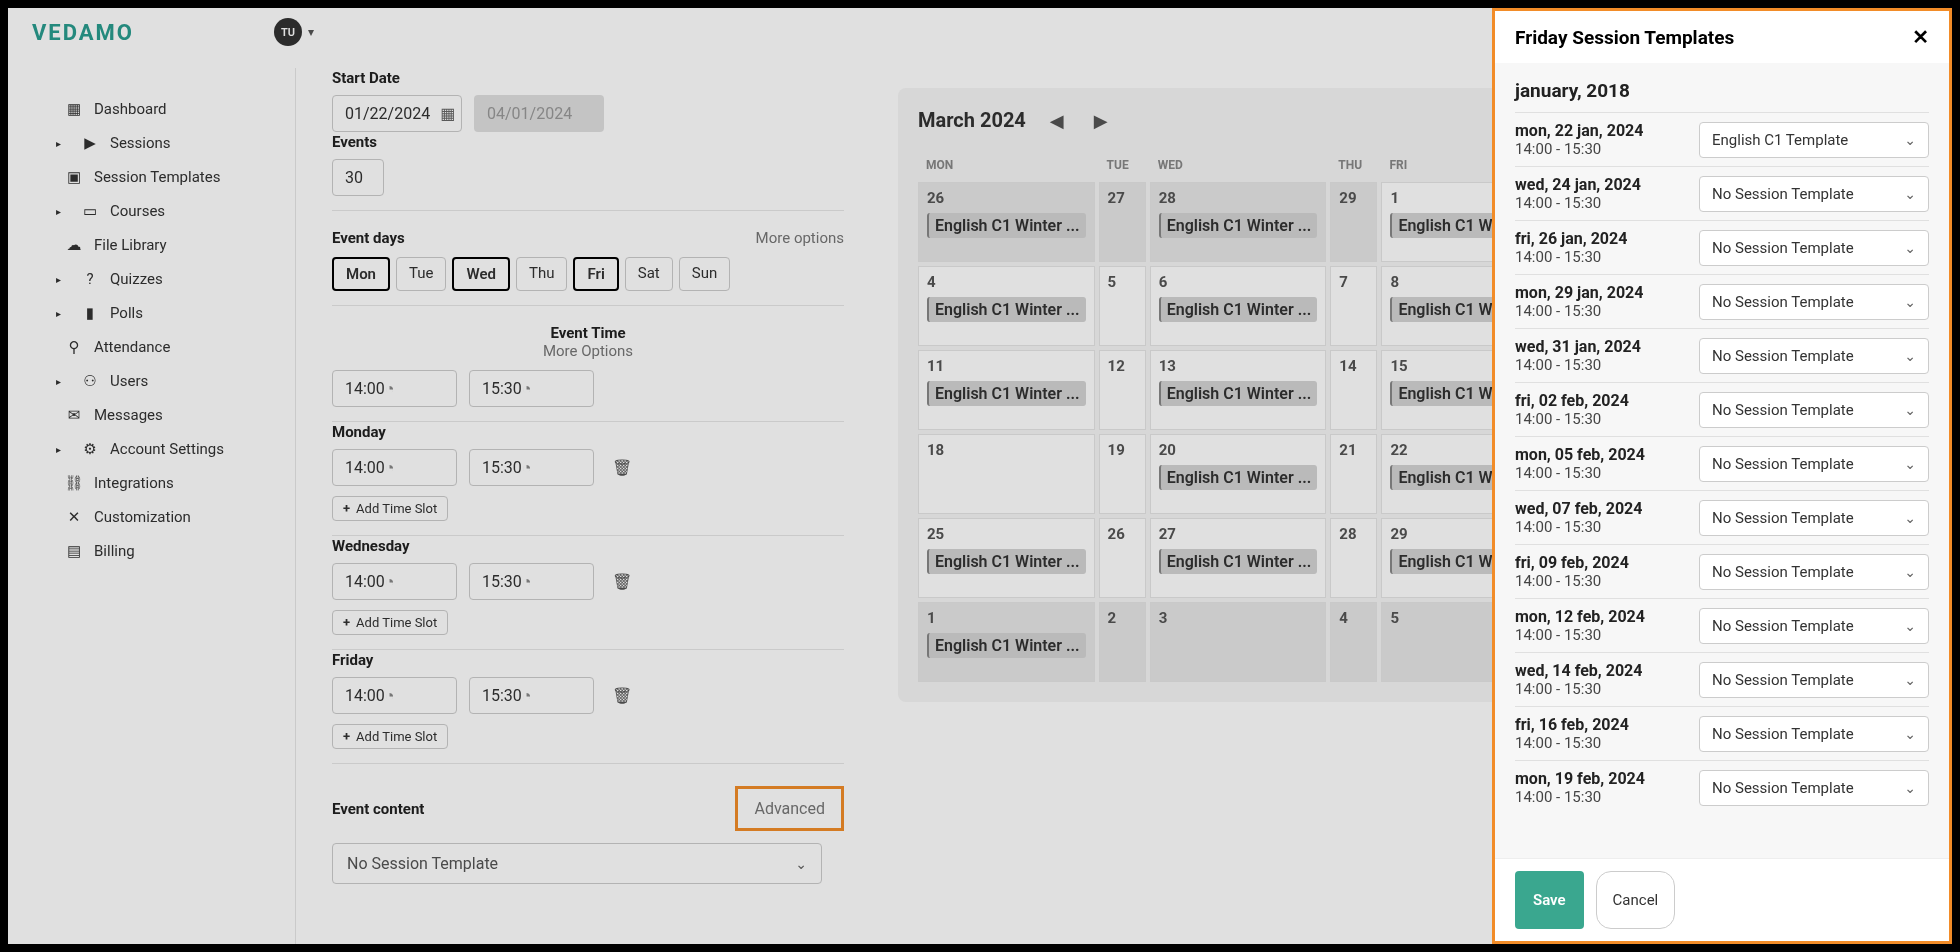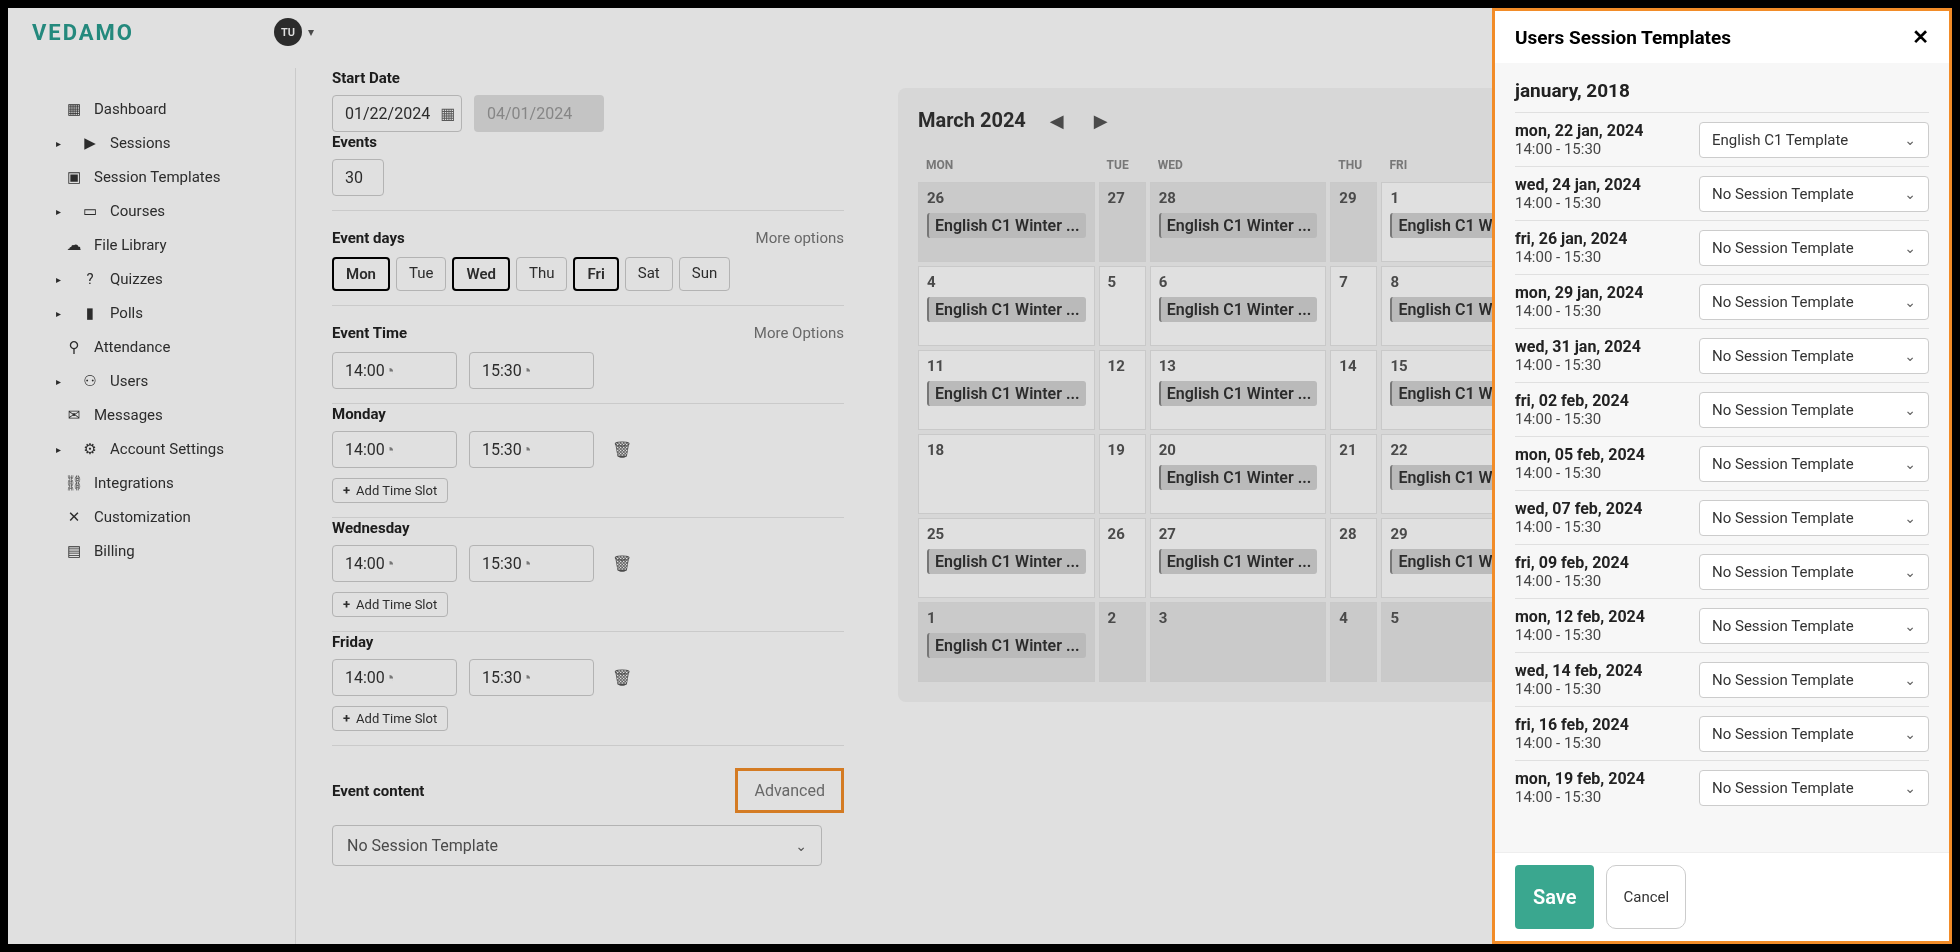--- a/index.html
+++ b/index.html
@@ -61,22 +61,22 @@
 .close-x { font-size: 20px; cursor: pointer; font-weight: 700; }
 .panel-body { flex: 1; overflow-y: auto; padding: 0 20px; background: #f7f7f7;}
 .month-head { font-weight: 700; font-size: 19px; margin: 16px 0 10px; color: #222; }
 .tmpl-row { display: flex; justify-content: space-between; align-items: center; padding: 8px 0; border-top: 1px solid #e0e0e0; }
 .tmpl-row:first-of-type { border-top: none; }
 .tmpl-left { font-size: 16px; }
 .tmpl-date { font-weight: 700; color: #222; }
 .tmpl-time { color: #444; font-size: 15px; }
 .tmpl-select { border: 1px solid #ccc; border-radius: 4px; padding: 8px 12px; width: 230px; font-size: 15px; background: #fff; display: flex; justify-content: space-between; align-items: center; cursor: pointer; color: #333; }
 .panel-foot { padding: 12px 20px; display: flex; gap: 12px; border-top: 1px solid #eee; }
-.btn-save { background: #3aa78f; color: #fff; border: none; border-radius: 4px; padding: 20px 18px; font-size: 20px; font-weight: 600; cursor: pointer;}
-.btn-cancel { background: #fff; border: 1px solid #ccc; border-radius: 10px; padding: 8px 16px; font-size: 15px; cursor: pointer; color: #333; }
+.btn-save { background: #3aa78f; color: #fff; border: none; border-radius: 4px; padding: 20px 18px; font-size: 15px; font-weight: 600; cursor: pointer;}
+.btn-cancel { background: #fff; border: 1px solid #ccc; border-radius: 15px; padding: 8px 16px; font-size: 15px; cursor: pointer; color: #333; }
 .chev { color: #666; font-size: 14px; }
 hr.sep { border: none; border-top: 1px solid #e6e6e6; margin: 14px 0 0; }
 </style>
 </head>
 <body>
 
 <div class="frame">
   <div class="overlay"></div>
 
   <div class="topbar">
@@ -174,21 +174,21 @@
         <span class="day-btn selected">Mon</span>
         <span class="day-btn">Tue</span>
         <span class="day-btn selected">Wed</span>
         <span class="day-btn">Thu</span>
         <span class="day-btn selected">Fri</span>
         <span class="day-btn">Sat</span>
         <span class="day-btn">Sun</span>
       </div>
     <hr class="sep">
 
-    <div class="row-flex" style="margin-top:18px;">
+    <div class="row-flex" style="margin-top:18px;flex-direction:column;">
       <div class="section-label" style="margin:0;">Event Time</div>
       <span class="more-opt">More Options</span>
     </div>
     <div class="time-row" style="margin-top:10px;">
       <span class="input-box time-input">
           <span>14:00</span>
           <span class="clock-ico">◔</span>
         </span>
       <span class="input-box time-input">
           <span>15:30</span>
@@ -360,21 +360,21 @@
           <div class="cal-date">4</div>
         </div>
         <div class="cal-cell gray">
           <div class="cal-date">5</div>
         </div>
       </div>
   </div>
 
   <div class="panel">
     <div class="panel-head">
-      <span class="panel-title">Users Session Templates</span>
+      <span class="panel-title">Friday Session Templates</span>
       <span class="close-x">✕</span>
     </div>
     <div class="panel-body" id="panel-body">
         <div class="month-head">january, 2018</div>
         <div class="tmpl-row">
           <div class="tmpl-left">
             <div class="tmpl-date">mon, 22 jan, 2024</div>
             <div class="tmpl-time">14:00 - 15:30</div>
           </div>
           <div class="tmpl-select">

